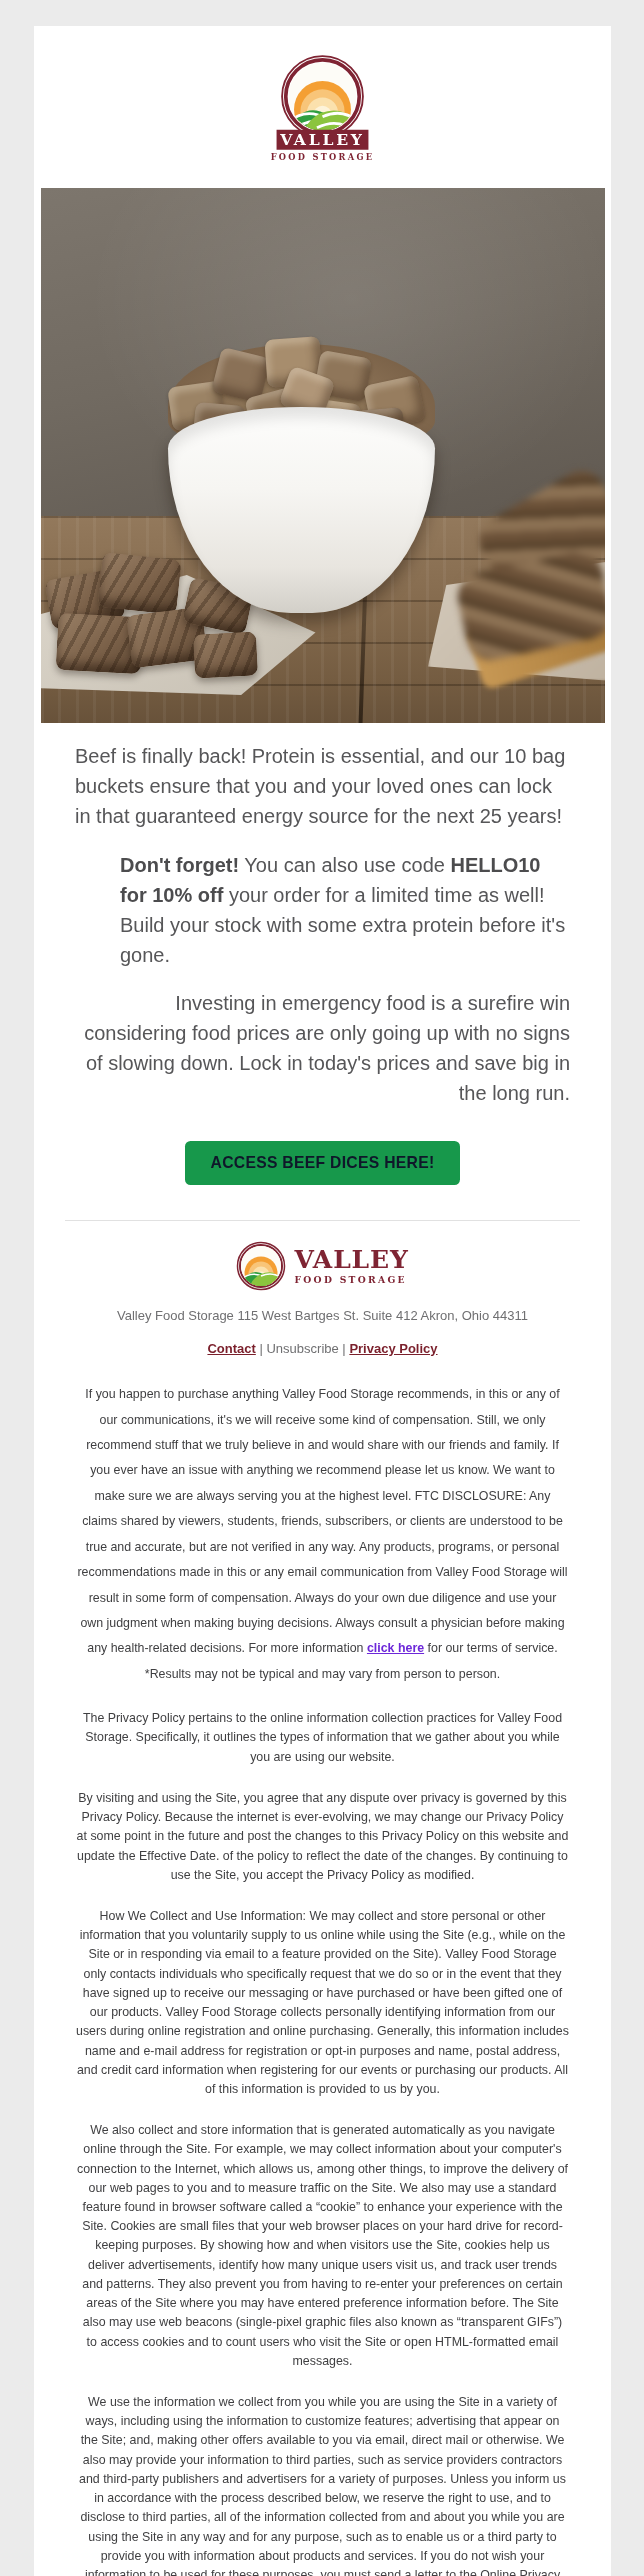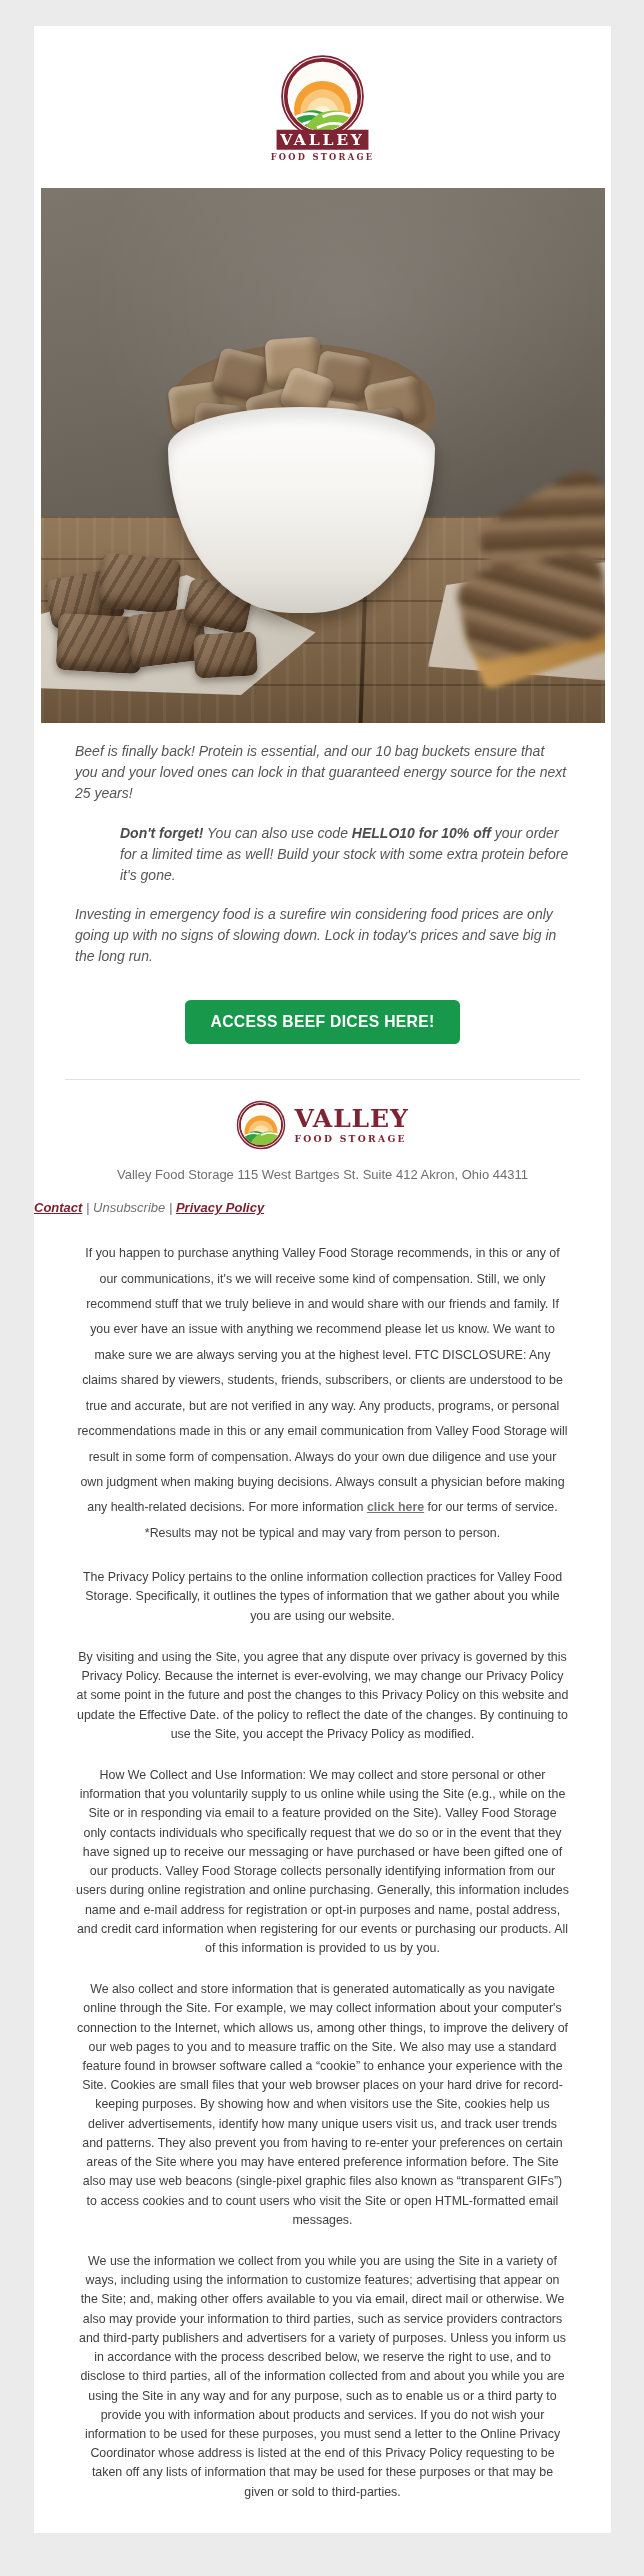--- a/index.html
+++ b/index.html
@@ -63,53 +63,53 @@
   .cube:nth-child(4){ left:107px; bottom:53px; width:55px; height:48px; transform:rotate(-4deg); background:#a78d6d; }
   .cube:nth-child(5){ left:158px; bottom:41px; width:52px; height:44px; transform:rotate(10deg); background:#8f765a; }
   .cube:nth-child(6){ left:208px; bottom:13px; width:55px; height:46px; transform:rotate(-12deg); background:#977d5f; }
   .cube:nth-child(7){ left:35px; bottom:-5.5px; width:50px; height:41px; transform:rotate(5deg); background:#7e664d; }
   .cube:nth-child(8){ left:90px; bottom:1.8px; width:57px; height:46px; transform:rotate(-15deg); background:#8d7458; }
   .cube:nth-child(9){ left:147px; bottom:-3.7px; width:53px; height:42px; transform:rotate(8deg); background:#a18767; }
   .cube:nth-child(10){ left:197px; bottom:-9.2px; width:48px; height:39px; transform:rotate(-5deg); background:#7a624a; }
   .cube:nth-child(11){ left:125px; bottom:26px; width:46px; height:41px; transform:rotate(20deg); background:#b09678; }
 
   
-  .intro { padding:0 41px; color:#565658; font-size:14px; line-height:1.5;font-style:italic; }
+  .intro { padding:0 41px; color:#565658; font-size:20px; line-height:1.5; }
   .intro p { margin-top:18.4px; }
   .intro ul { margin:26px 0 0 35px; }
   .intro li { margin-bottom:17.5px; }
   .intro li:last-child { margin-bottom:0; }
   .dont-forget { margin-top:29.5px;margin-left:45px; }
   b, strong { color:#4c4c4e; }
-  .investing { margin-top:22px; }
+  .investing { margin-top:22px;text-align:right; }
 
   
   .cta-wrap { text-align:center; margin-top:33px; }
-  .cta-btn { display:inline-block; background:#17984b; color:#ffffff; border:none; cursor:pointer;
+  .cta-btn { display:inline-block; background:#17984b; color:#0f172a; border:none; cursor:pointer;
     font-family:"Liberation Sans", sans-serif; font-weight:bold; font-size:15.7px; letter-spacing:0.3px;
     padding:13px 26px; border-radius:5.5px; }
 
   
   .divider { border:none; border-top:0.9px solid #e1e1e1; margin:35px 31px 0; }
   .logo-footer { display:flex; justify-content:center; align-items:center; gap:8.3px; margin-top:20px; }
   .logo-footer .wordmark { text-align:left; }
   .wordmark .big { font-family:"DejaVu Serif", serif; font-weight:bold; font-size:25px; color:#7f2433; letter-spacing:0.9px; line-height:1; }
   .wordmark .small { font-family:"DejaVu Serif", serif; font-weight:bold; font-size:9.2px; color:#7f2433; letter-spacing:2.3px; margin-top:1.8px; }
   .foot-text { color:#6f6f71; font-size:12.4px; line-height:1.55; text-align:center; padding:0 48px; margin-top:18.4px; }
   .foot-addr { color:#6f6f71; font-size:13px; text-align:center; margin-top:16.6px; }
-  .foot-links { text-align:left; margin-top:18.4px; font-size:13px; color:#6f6f71;font-style:italic; }
+  .foot-links { text-align:center; margin-top:18.4px; font-size:13px; color:#6f6f71; }
   .foot-links a { text-decoration:none; }
   .link-maroon { color:#7a1f2b; font-weight:bold; text-decoration:underline !important; cursor:pointer; }
   .link-plain { color:#6f6f71; cursor:pointer; }
 
   
   .legal { padding:0 42px; margin-top:26px; color:#3f3f41; font-size:12.4px; text-align:center; }
   .legal p { margin-top:22px; line-height:1.55; }
   .legal p.disclosure { line-height:2.05; }
-  .click-here { color:#737373; font-weight:bold; text-decoration:underline; cursor:pointer; }
+  .click-here { color:#6d28d9; font-weight:bold; text-decoration:underline; cursor:pointer; }
 </style>
 </head>
 <body>
 
 <div class="card">
 
   <div class="logo-top">
     <svg width="147" height="109" viewBox="0 0 160 118">
       <defs>
         <clipPath id="emblemClip">

